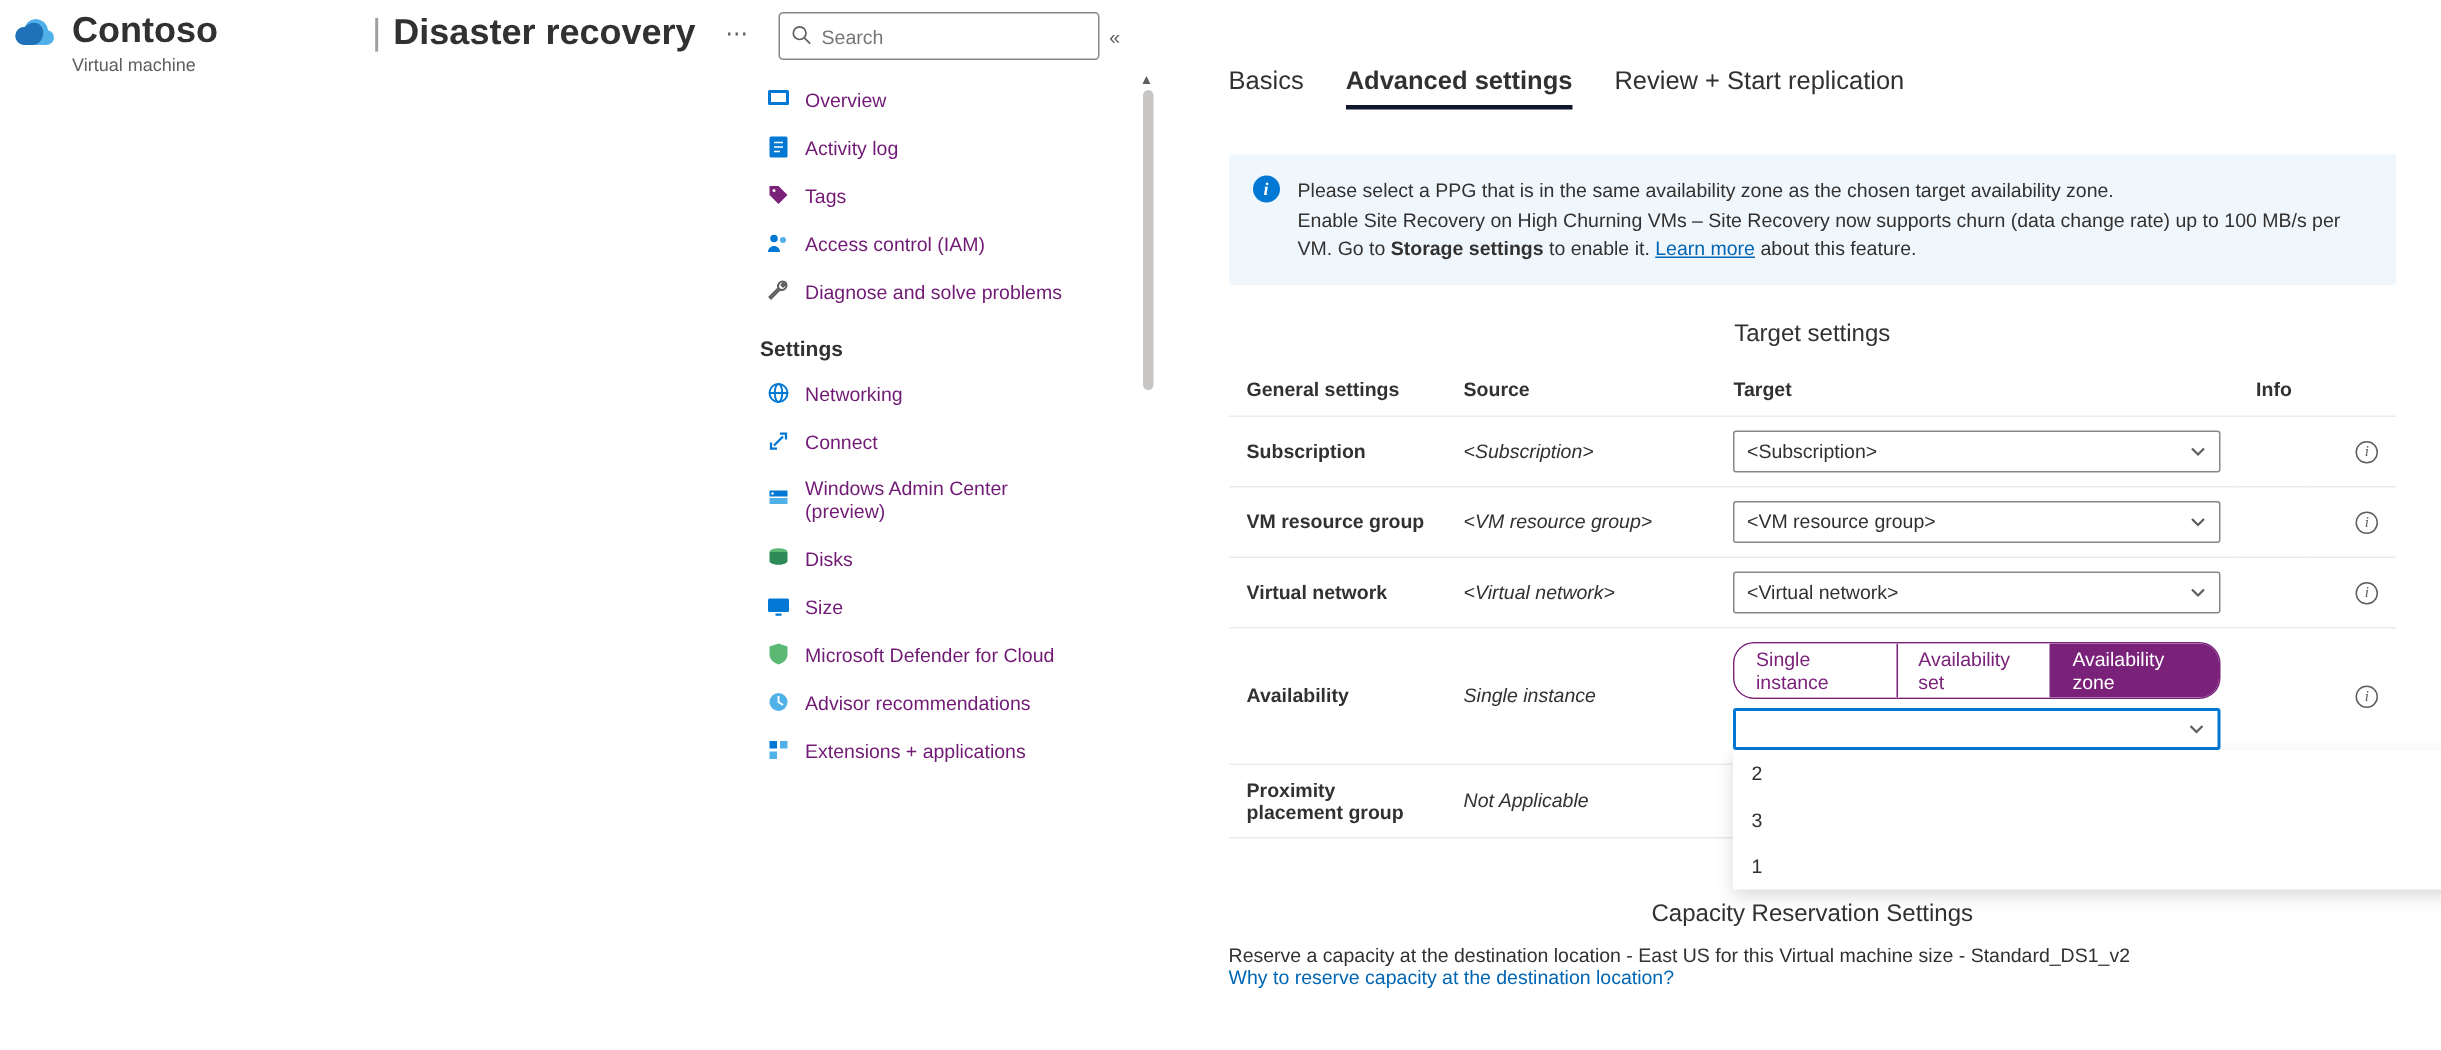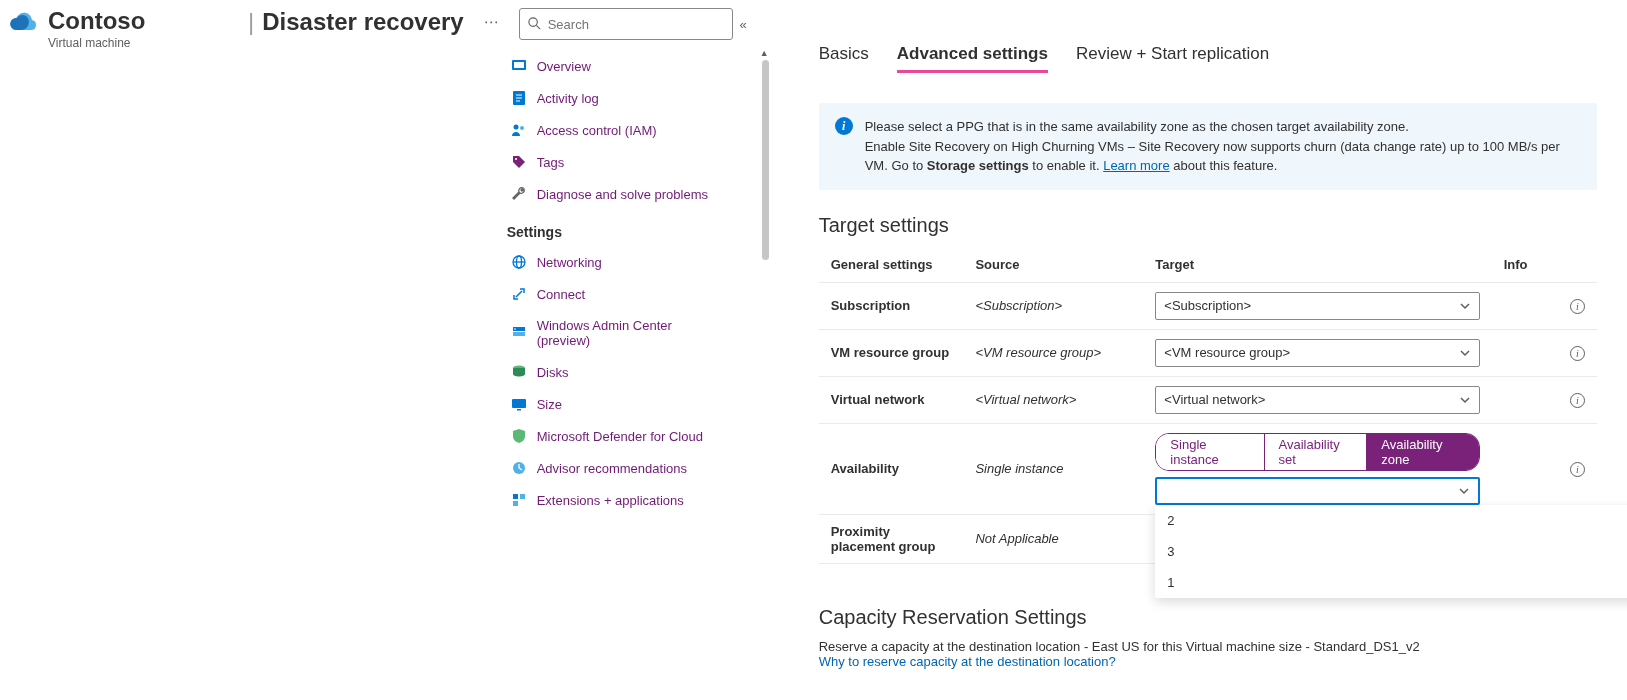--- a/index.html
+++ b/index.html
@@ -21,26 +21,26 @@
   .search-icon { position: absolute; left: 8px; top: 8px; width: 15px; height: 15px; color: #605e5c; }
   .collapse-chevron { color: #605e5c; font-size: 13px; }
   .sidebar-scrollbar { position: absolute; right: -10px; top: 60px; width: 7px; height: 200px; background: #c8c6c4; border-radius: 4px; }
   .sidebar-scroll-arrow { position: absolute; right: -10px; top: 48px; color: #605e5c; font-size: 9px; }
   .nav-item { display: flex; align-items: center; gap: 10px; padding: 8px 4px 8px 4px; cursor: pointer; color: #701a75; }
   .nav-icon { width: 16px; height: 16px; flex-shrink: 0; display: flex; align-items: center; justify-content: center; }
   .nav-section { font-weight: 600; font-size: 14px; padding: 14px 4px 6px 0; }
   .content { flex: 1; overflow-y: auto; padding: 0 30px 0 60px; }
   .tabs { display: flex; gap: 28px; margin: 44px 0 30px 0; font-size: 17px; }
   .tab { padding-bottom: 6px; cursor: pointer; color: #323130; }
-  .tab.active { font-weight: 600; border-bottom: 3px solid #ec4899; }
+  .tab.active { font-weight: 600; border-bottom: 3px solid #0f172a; }
   .info-banner { background: #eff6fc; padding: 14px 16px; display: flex; align-items: flex-start; gap: 12px; margin-bottom: 24px; font-size: 13px; border-radius: 2px;}
   .info-icon-circle { width: 18px; height: 18px; border-radius: 50%; background: #0078d4; color: #fff; display: flex; align-items: center; justify-content: center; font-size: 12px; font-weight: bold; flex-shrink: 0; font-style: italic; font-family: Georgia, serif;}
   .info-text { line-height: 1.5; color:#323130;}
   .info-text a { color: #0065b3; text-decoration: underline; }
-  .section-title { font-size: 20px; font-weight: 400; margin: 8px 0 10px 0; }
+  .section-title { font-size: 16px; font-weight: 400; margin: 8px 0 10px 0; text-align: center; }
   .settings-table { width: 100%; border-collapse: collapse; }
   .settings-table th { text-align: left; font-weight: 600; font-size: 13px; padding: 10px 12px; border-bottom: 1px solid #edebe9; }
   .settings-table td { padding: 9px 12px; border-bottom: 1px solid #edebe9; font-size: 13px; vertical-align: middle;}
   .settings-table td:first-child { font-weight: 600; width: 240px; }
   .col-source { width: 340px; }
   .col-target { width: 500px; }
   .italic { font-style: italic; color: #323130; }
   .select { width: 100%; max-width: 488px; height: 28px; border: 1px solid #8a8886; border-radius: 2px; padding: 0 8px; font-size: 13px; background: #fff; display: flex; align-items: center; justify-content: space-between; cursor: pointer; }
   .select.active { border-color: #0078d4; border-width: 2px; }
   .chev { width: 12px; height: 12px; color: #605e5c; }
@@ -109,35 +109,35 @@
               <line x1="5" y1="5" x2="11" y2="5" stroke="#fff"></line>
               <line x1="5" y1="8" x2="11" y2="8" stroke="#fff"></line>
               <line x1="5" y1="11" x2="9" y2="11" stroke="#fff"></line>
             </svg>
           </span>
         <span>Activity log</span>
       </div>
       <div class="nav-item">
         <span class="nav-icon">
             <svg viewBox="0 0 16 16" width="16" height="16">
+              <path d="M2 2l6 0 6 6-6 6-6-6z" fill="#7a217a"></path>
+              <circle cx="5" cy="5" r="1" fill="#fff"></circle>
+            </svg>
+          </span>
+        <span>Tags</span>
+      </div>
+      <div class="nav-item">
+        <span class="nav-icon">
+            <svg viewBox="0 0 16 16" width="16" height="16">
               <circle cx="5" cy="5" r="2.5" fill="#0078d4"></circle>
               <circle cx="11" cy="6" r="2" fill="#50b0e8"></circle>
               <path d="M1 14c0-2.5 2-4 4-4s4 1.5 4 4" fill="#0078d4"></path>
             </svg>
           </span>
         <span>Access control (IAM)</span>
-      </div>
-      <div class="nav-item">
-        <span class="nav-icon">
-            <svg viewBox="0 0 16 16" width="16" height="16">
-              <path d="M2 2l6 0 6 6-6 6-6-6z" fill="#7a217a"></path>
-              <circle cx="5" cy="5" r="1" fill="#fff"></circle>
-            </svg>
-          </span>
-        <span>Tags</span>
       </div>
       <div class="nav-item">
         <span class="nav-icon">
             <svg viewBox="0 0 16 16" width="16" height="16">
               <path d="M13 3a3 3 0 0 1-4 4L3 13l-1-1 6-6a3 3 0 0 1 4-4l-2 2 1 1 2-2z" fill="none" stroke="#605e5c" stroke-width="1.3"></path>
             </svg>
           </span>
         <span>Diagnose and solve problems</span>
       </div>
 

